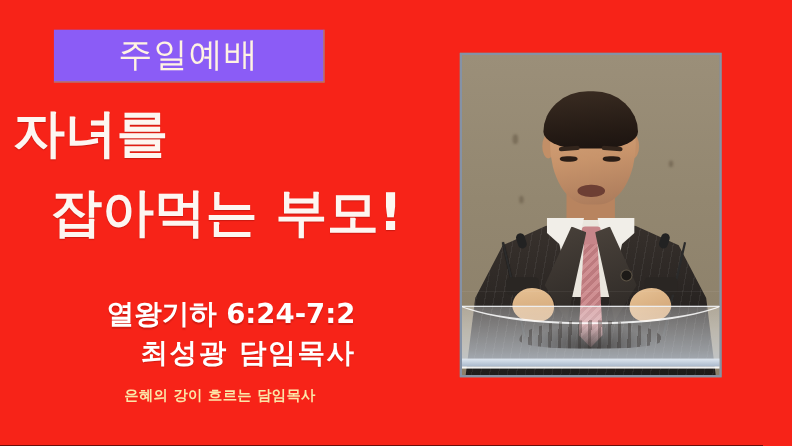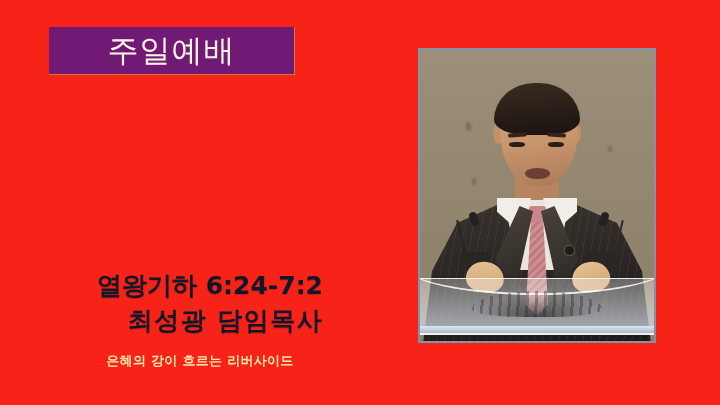--- a/index.html
+++ b/index.html
@@ -16,21 +16,21 @@
     font-family: "DejaVu Sans", "Liberation Sans", sans-serif;
   }
 
   
   #badge {
     position: absolute;
     left: 49px;
     top: 27px;
     width: 246px;
     height: 48px;
-    background: #701a75;
+    background: #8b5cf6;
     display: flex;
     align-items: center;
     justify-content: center;
     box-sizing: border-box;
     border-bottom: 1px solid #c97a33;
     border-right: 1px solid #c97a33;
   }
   #badge-label {
     color: #FFF3E2;
     font-size: 31px;
@@ -61,21 +61,21 @@
 
   
   #meta-block {
     position: absolute;
     left: 0;
     top: 270px;
     width: 420px;
     text-align: center;
   }
   .meta-line {
-    color: #0f172a;
+    color: #ffffff;
     font-weight: bold;
     font-size: 25px;
     line-height: 1.28;
     white-space: nowrap;
     text-shadow: 0 1px 1px rgba(120,10,5,0.3);
   }
   #meta-scripture { letter-spacing: 0px; }
   #meta-speaker { letter-spacing: 1.5px; margin-top: 3px; margin-left: 31px; }
 
   
@@ -374,28 +374,32 @@
 </style>
 </head>
 <body>
 
 <div id="card">
 
   <div id="badge">
     <span id="badge-label">주일예배</span>
   </div>
 
+  <div id="title-block">
+    <div class="title-line" id="title-line-1">자녀를</div>
+    <div class="title-line" id="title-line-2">잡아먹는 부모!</div>
+  </div>
 
   <div id="meta-block">
     <div class="meta-line" id="meta-scripture">열왕기하 6:24-7:2</div>
     <div class="meta-line" id="meta-speaker">최성광 담임목사</div>
   </div>
 
   <div id="church-block">
-    <div class="church-line" id="church-line-1">은혜의 강이 흐르는 리버사이드</div>
+    <div class="church-line" id="church-line-1">은혜의 강이 흐르는 담임목사</div>
   </div>
 
   <div id="photo">
     <div id="photo-scene">
 
       <div class="scuff" style="left:46px; top:72px; width:5px; height:9px;"></div>
       <div class="scuff" style="left:52px; top:128px; width:4px; height:7px;"></div>
       <div class="scuff" style="left:188px; top:96px; width:4px; height:6px;"></div>
 
       <div id="jacket"></div>

